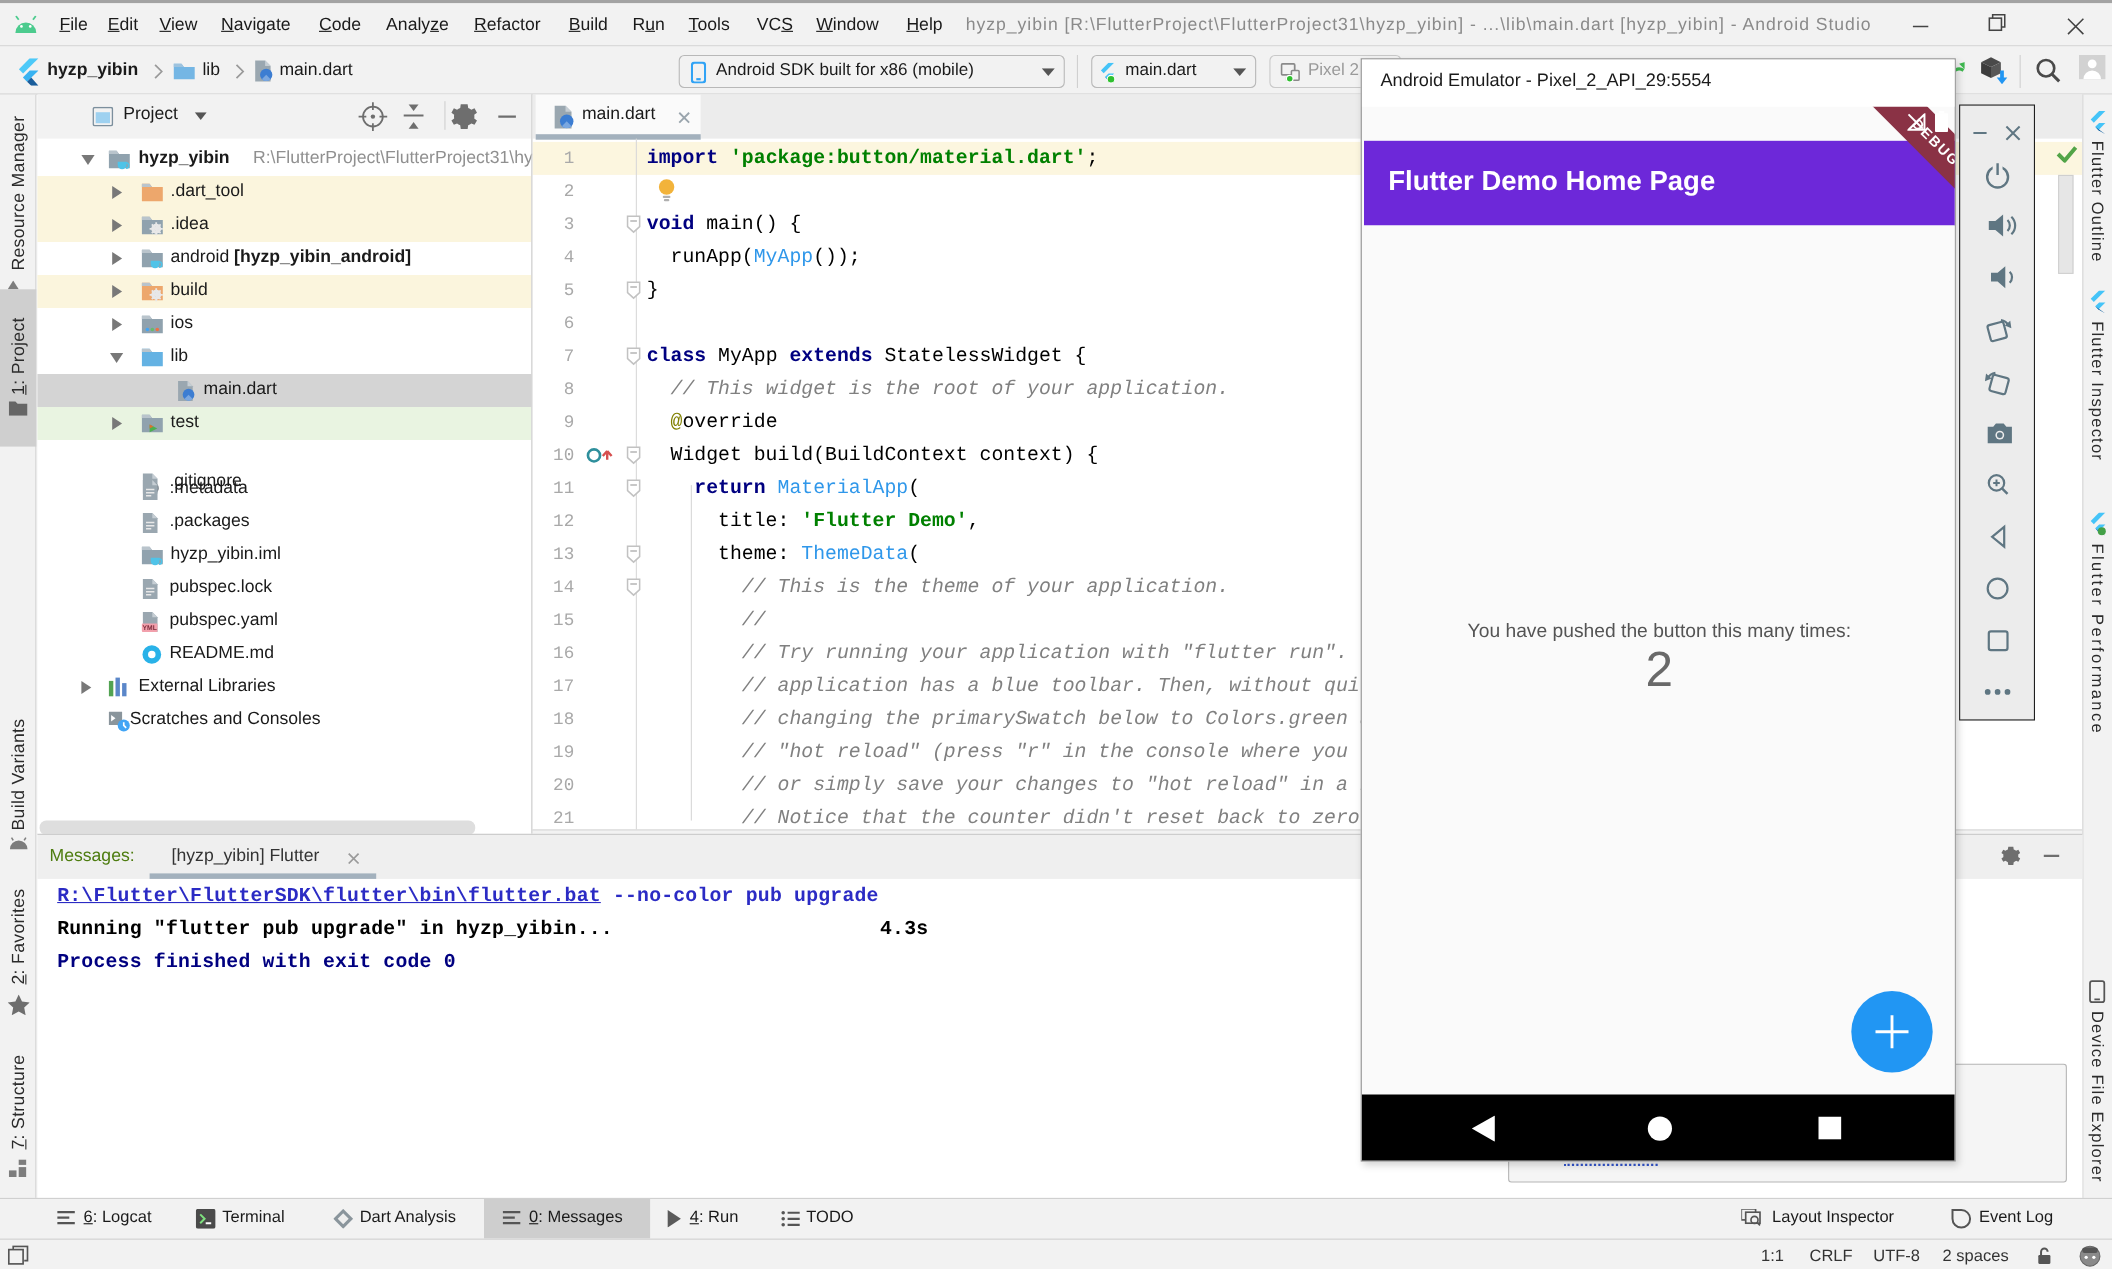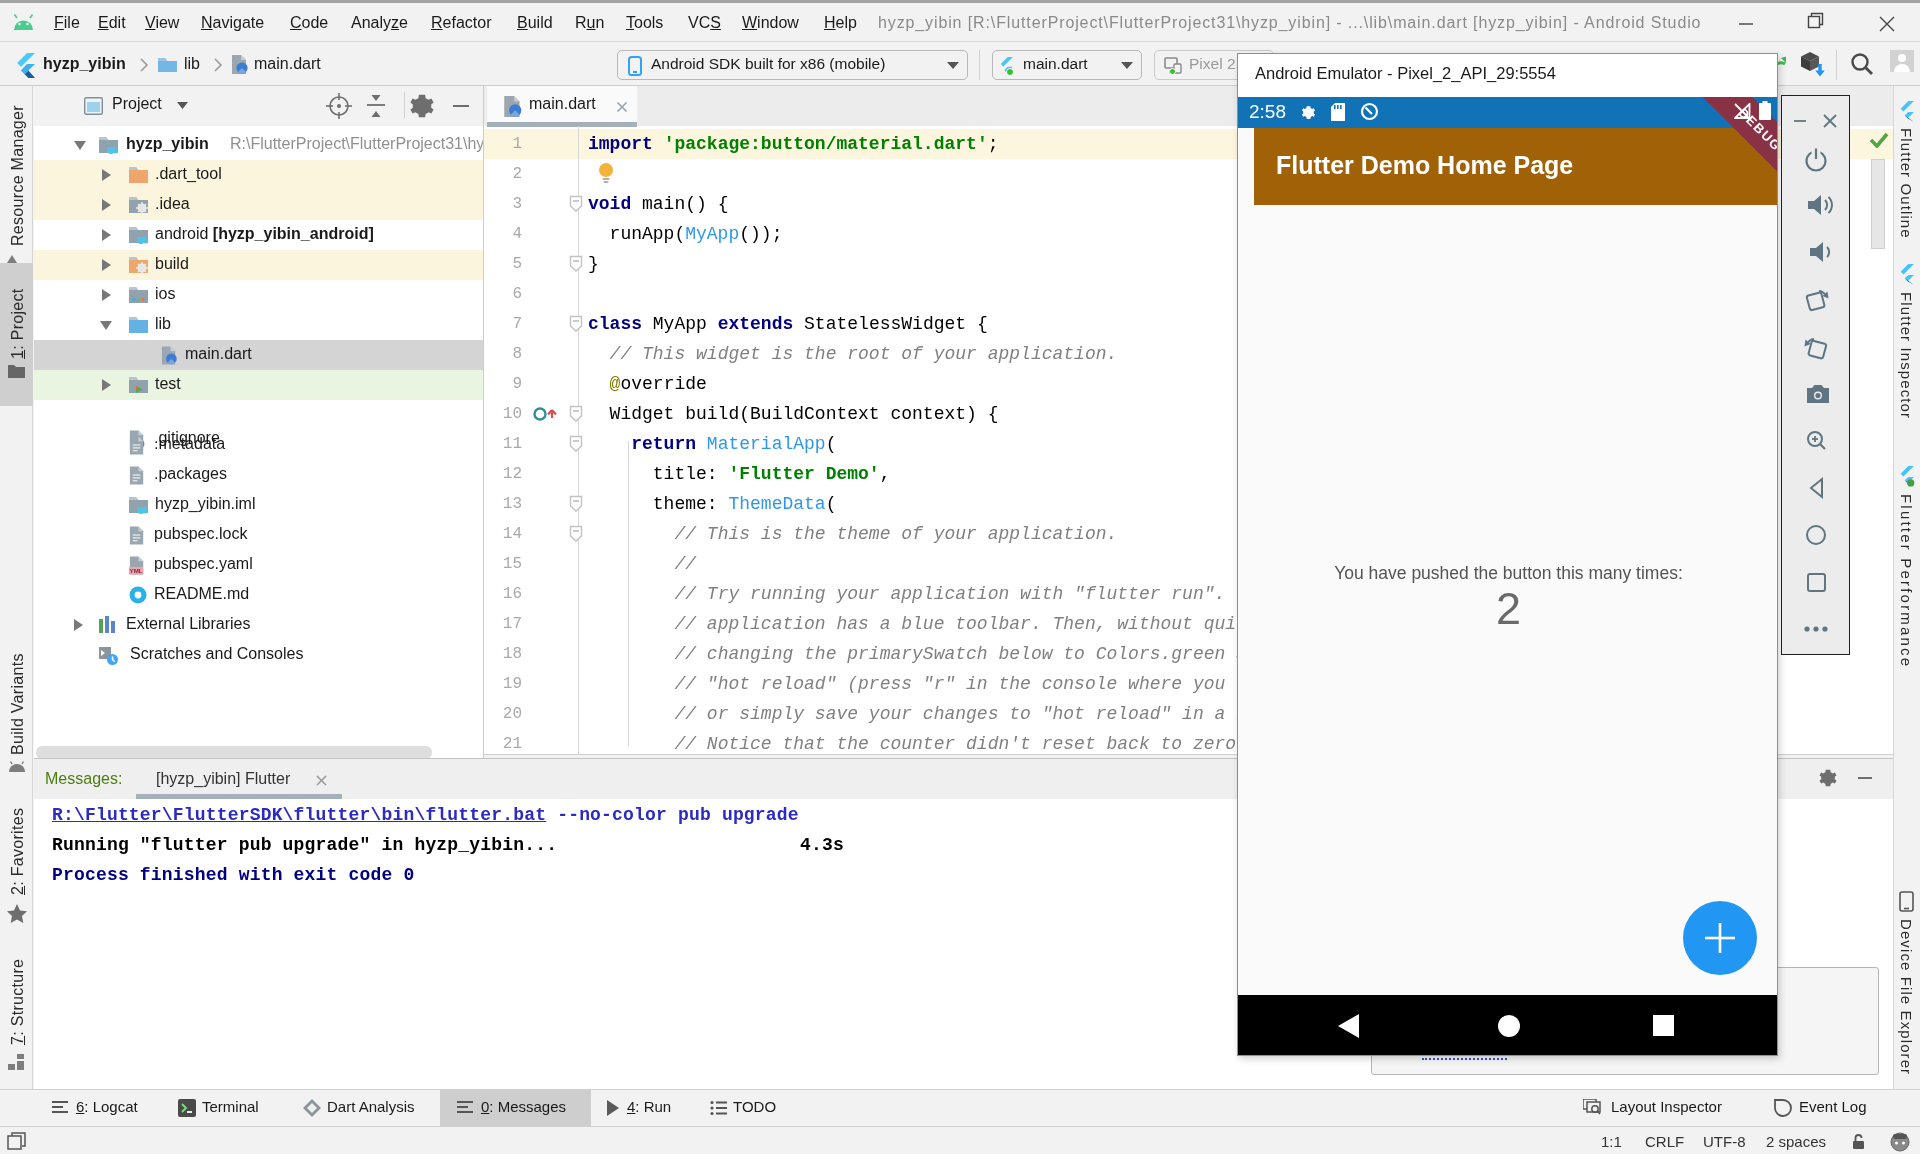--- a/index.html
+++ b/index.html
@@ -57,21 +57,21 @@
 #bottombar { left:0; top:1089px; width:1920px; height:36px; background:#f2f2f2; border-top:1px solid #d0d0d0; }
 .btab { position:absolute; top:8px; font-size:15px; color:#1a1a1a; }
 #statusbar { left:0; top:1126px; width:1920px; height:28px; background:#f2f2f2; border-top:1px solid #d0d0d0; }
 .stxt { position:absolute; top:6px; font-size:15px; color:#333; }
 
 
 #evlog { left:1371px; top:967px; width:508px; height:108px; background:#f5f5f5; border:1px solid #b5b5b5; border-radius:3px; }
 #emuwin { left:1237px; top:53px; width:541px; height:1003px; background:#fafafa; border:1px solid #8f8f8f; box-shadow:2px 3px 7px rgba(0,0,0,0.18); overflow:hidden; }
 #emutitle { position:absolute; left:0; top:0; width:100%; height:43px; background:#fff; }
 #emustatus { position:absolute; left:0; top:43px; width:100%; height:31px; background:#1272b6; }
-#emuappbar { position:absolute; left:16px; top:74px; width:100%; height:77px; background:#a16207; }
+#emuappbar { position:absolute; left:2px; top:74px; width:100%; height:77px; background:#6d28d9; }
 #emubody { position:absolute; left:0; top:151px; width:100%; height:790px; background:#fafafa; }
 #emunav { position:absolute; left:0; top:941px; width:100%; height:61px; background:#000; }
 #ribbon { position:absolute; left:442px; top:15px; width:160px; height:35px; background:#8a3245; transform:rotate(45deg); color:#fff; font-size:13px; font-weight:bold; letter-spacing:1.5px; text-align:center; line-height:35px; }
 #fab { position:absolute; left:445px; top:696px; width:74px; height:74px; border-radius:50%; background:#2196f3; }
 #emutoolbar { left:1781px; top:95px; width:69px; height:560px; background:#ececec; border:1.5px solid #1f1f1f; }
 .eticon { position:absolute; left:0; width:69px; text-align:center; }
 </style>
 </head>
 <body>
 <div id="app">
@@ -436,21 +436,21 @@
             </svg></div>
           <span class="lbl" style="left: 92px;">External Libraries</span>
         </div>
         <div class="trow" style="top: 554px;">
           <div style="position: absolute; top: 5px; left: 64px; width: 21px; height: 21px;"><svg width="21" height="21">
               <path d="M1 2 h12 v12 H1 z" fill="#8a959c"></path>
               <path d="M3 5 l4 3 -4 3" fill="#fff"></path>
               <circle cx="14.5" cy="14.5" r="5.5" fill="#42a5f5"></circle>
               <path d="M14.5 11.5 v3 l2.2 2.2" stroke="#fff" stroke-width="1.5" fill="none"></path>
             </svg></div>
-          <span class="lbl" style="left: 96px;">Scratches and Consoles</span>
+          <span class="lbl" style="left: 84px;">Scratches and Consoles</span>
         </div>
         <div style="position: absolute; left: 2px; top: 660px; width: 396px; height: 13px; background: rgb(222, 222, 222); border-radius: 6px;"></div>
       </div>
   </div>
 
   <div id="editor" class="abs">
     <div id="caretline"></div>
     <div id="tabbar">
       <div id="tab1"></div>
       <svg style="position:absolute;left:18px;top:9px" width="22" height="23" viewBox="0 0 20 21">
@@ -677,37 +677,20 @@
   </div>
 
   <div id="evlog" class="abs">
     <div style="position:absolute;left:50px;top:90px;width:85px;height:2px;border-bottom:2px dotted #3355cc"></div>
   </div>
 
   <div id="emuwin" class="abs">
     <div id="emutitle">
         <span style="position:absolute;left:17px;top:10px;font-size:16.5px;color:#1a1a1a">Android Emulator - Pixel_2_API_29:5554</span>
       </div>
-    <div id="emustatus">
-      <span style="position:absolute;left:11px;top:4px;font-size:19px;color:#fff">2:58</span>
-      <svg style="position:absolute;left:62px;top:7px" width="17" height="17" viewBox="0 0 24 24">
-          <path fill="#fff" d="M12 8.5a3.5 3.5 0 1 0 0 7 3.5 3.5 0 0 0 0-7zm7.4 3.5c0-.5 0-.9-.1-1.3l2-1.5-1.8-3.2-2.3 1c-.7-.6-1.4-1-2.3-1.3L14.5 3h-5l-.4 2.7c-.9.3-1.6.7-2.3 1.3l-2.3-1L2.7 9.2l2 1.5c-.1.4-.1.8-.1 1.3s0 .9.1 1.3l-2 1.5 1.8 3.2 2.3-1c.7.6 1.4 1 2.3 1.3l.4 2.7h5l.4-2.7c.9-.3 1.6-.7 2.3-1.3l2.3 1 1.8-3.2-2-1.5c.1-.4.1-.8.1-1.3z"></path>
-        </svg>
-      <svg style="position:absolute;left:93px;top:6px" width="14" height="18">
-          <path d="M4 0 h10 v18 H0 V4 z" fill="#fff"></path>
-          <rect x="3" y="2" width="1.6" height="4" fill="#1272b6"></rect>
-          <rect x="6" y="2" width="1.6" height="4" fill="#1272b6"></rect>
-          <rect x="9" y="2" width="1.6" height="4" fill="#1272b6"></rect>
-        </svg>
-      <svg style="position:absolute;left:122px;top:5px" width="19" height="19">
-          <circle cx="9.5" cy="9.5" r="7.5" fill="none" stroke="#fff" stroke-width="2.2"></circle>
-          <line x1="5.5" y1="5.5" x2="12" y2="12" stroke="#fff" stroke-width="2.2"></line>
-        </svg>
-
-    </div>
     <div id="emuappbar">
         <span style="position:absolute;left:22px;top:23px;font-size:25px;font-weight:bold;color:#fff">Flutter Demo Home Page</span>
       </div>
     <div style="position:absolute;left:0;top:43px;width:541px;height:959px;overflow:hidden;pointer-events:none">
         <div id="ribbon">DEBUG</div>
       </div>
     <div style="position:absolute;left:0;top:43px;width:541px;height:31px;z-index:5">
         <svg style="position:absolute;left:496px;top:6px" width="17" height="16">
           <polygon points="15.5,1 15.5,15 1,15" fill="none" stroke="#fff" stroke-width="1.8"></polygon>
           <line x1="1" y1="1" x2="14" y2="14" stroke="#fff" stroke-width="1.8"></line>

